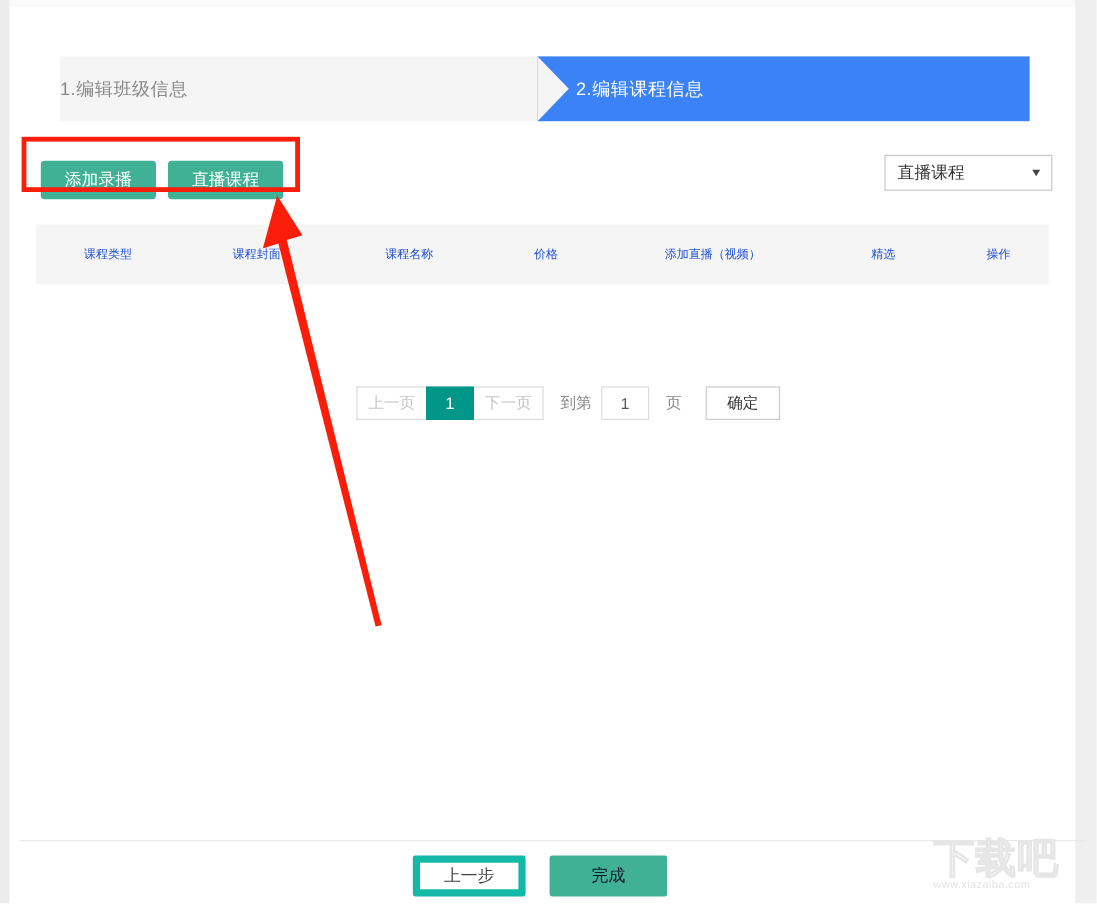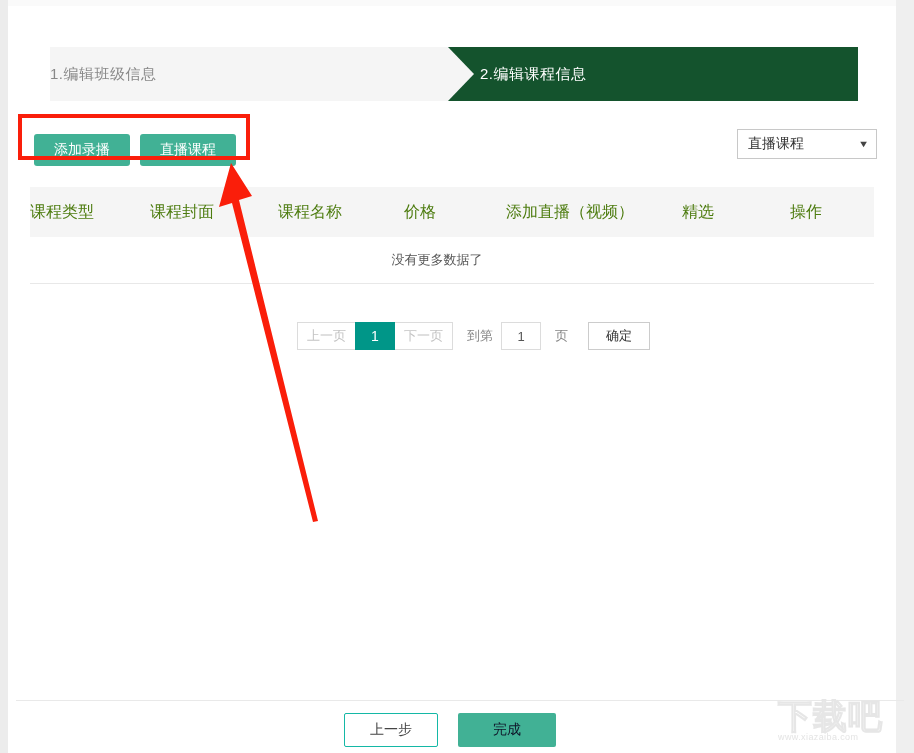--- a/index.html
+++ b/index.html
@@ -67,21 +67,21 @@
     content: "";
     position: absolute;
     left: 416px; top: 0;
     width: 0; height: 0;
     border-top: 27px solid transparent;
     border-bottom: 27px solid transparent;
     border-left: 26px solid #f5f5f5;
   }
   .step-2 {
     left: 398px; width: 410px;
-    background: #14532d;
+    background: #3b82f6;
     color: #ffffff;
     padding-left: 32px;
   }
   .step-2-notch {
     position: absolute;
     left: 398px; top: 0;
     width: 0; height: 0;
     border-top: 27px solid transparent;
     border-bottom: 27px solid transparent;
     border-left: 26px solid #f5f5f5;
@@ -141,23 +141,23 @@
     left: 22px; top: 181px;
     width: 844px;
   }
   .thead {
     display: flex;
     height: 50px;
     background: #f5f5f5;
     align-items: center;
   }
   .th {
-    font-size: 16px;
-    color: #4d7c0f;
-    text-align: left;
+    font-size: 10px;
+    color: #1d4ed8;
+    text-align: center;
     box-sizing: border-box;
   }
   .c1 { width: 120px; }
   .c2 { width: 128px; }
   .c3 { width: 126px; }
   .c4 { width: 102px; font-family: Liberation Serif, serif; }
   .c5 { width: 176px; }
   .c6 { width: 108px; }
   .c7 { width: 84px; }
   .empty-row {
@@ -242,21 +242,21 @@
     width: 888px; height: 58px;
     display: flex;
     align-items: center;
     justify-content: center;
     gap: 20px;
     padding-right: 4px;
     box-sizing: border-box;
   }
   .btn-prev-step {
     width: 94px; height: 34px;
-    border: 1px solid #14b8a6;
+    border: 6px solid #14b8a6;
     background: #ffffff;
     color: #444444;
     font-family: inherit;
     font-size: 14px;
     border-radius: 2px;
     cursor: pointer;
   }
   .btn-finish {
     width: 98px; height: 34px;
     border: none;
@@ -341,23 +341,20 @@
     <div class="table-wrap">
       <div class="thead">
         <div class="th c1">课程类型</div>
         <div class="th c2">课程封面</div>
         <div class="th c3">课程名称</div>
         <div class="th c4">价格</div>
         <div class="th c5">添加直播（视频）</div>
         <div class="th c6">精选</div>
         <div class="th c7">操作</div>
       </div>
-      <div class="empty-row">
-        <span>没有更多数据了</span>
-      </div>
     </div>
 
     <div class="pagination">
       <div class="pg-btn pg-prev">上一页</div>
       <div class="pg-current">1</div>
       <div class="pg-btn pg-next">下一页</div>
       <span class="pg-label">到第</span>
       <input class="pg-input" type="text" value="1" style="">
       <span class="pg-label">页</span>
       <div class="pg-confirm">确定</div>

